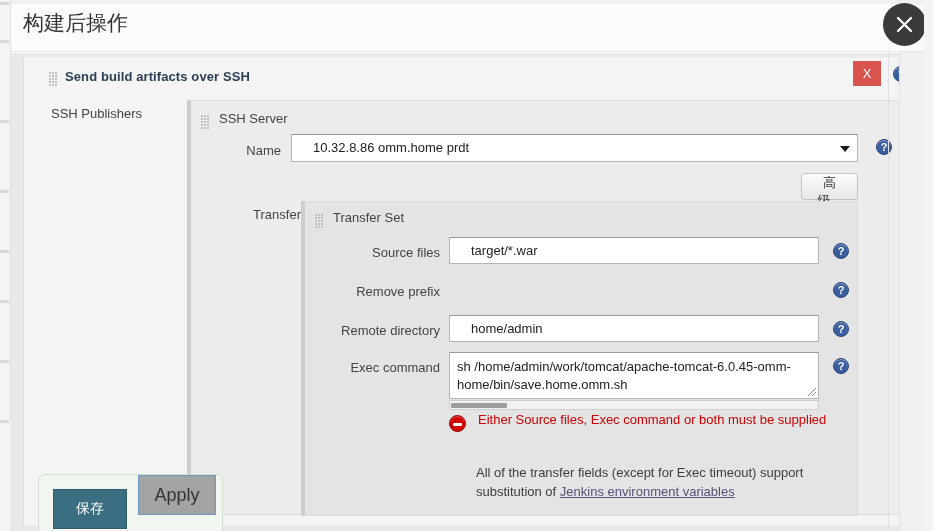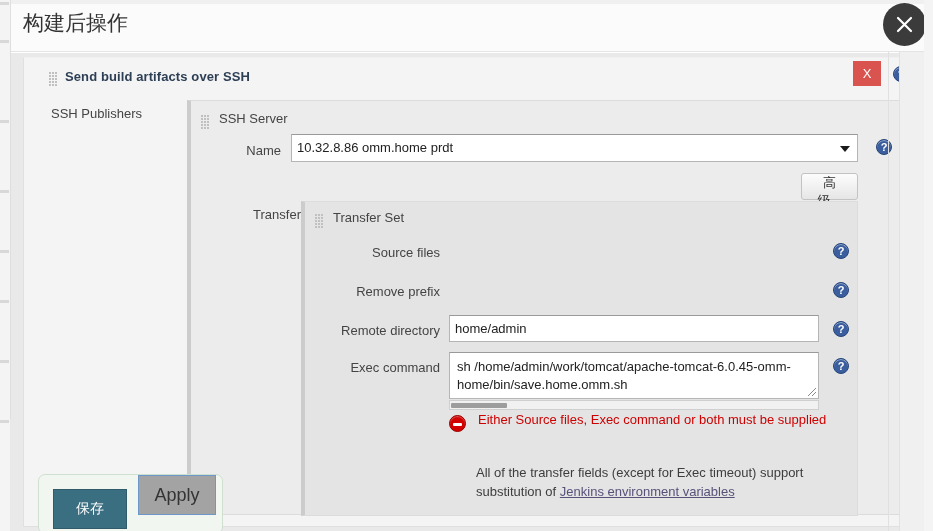--- a/index.html
+++ b/index.html
@@ -146,21 +146,21 @@
   }
 
   .field {
     position: absolute;
     background: #ffffff;
     border: 1px solid #b5b5b5;
     border-top-color: #9a9a9a;
     font-family: "Liberation Sans", sans-serif;
     font-size: 13px;
     color: #222222;
-    padding: 0 5px;
+    padding: 0 21px;
     outline: none;
   }
   select.field {
     -webkit-appearance: none; appearance: none;
     padding-right: 22px;
     background: #ffffff;
   }
   .select-wrap { position: absolute; }
   .select-arrow {
     position: absolute; right: 8px; top: 50%;
@@ -352,20 +352,21 @@
           <div class="lbl" style="left:0px; top:106px; width:110px;">Transfer</div>
 
           <div class="panel" style="left:110px; top:100px; width:557px; height:315px; background:#e4e4e4;">
 
             <span class="handle-outer" style="left:10px; top:10px;">
               <span class="drag-handle"></span>
             </span>
             <div style="position:absolute; left:28px; top:8px; font-size:13px; color:#444;">Transfer Set</div>
 
             <div class="lbl" style="left:0px; top:43px; width:135px;">Source files</div>
+            <input class="field" type="text" style="left: 144px; top: 35px; width: 370px; height: 27px;" value="target/*.war">
             <span class="help-icon" style="position:absolute; left:528px; top:41px;"></span>
 
             <div class="lbl" style="left:0px; top:82px; width:135px;">Remove prefix</div>
             <span class="help-icon" style="position:absolute; left:528px; top:80px;"></span>
 
             <div class="lbl" style="left:0px; top:121px; width:135px;">Remote directory</div>
             <input class="field" type="text" style="left: 144px; top: 113px; width: 370px; height: 27px;" value="home/admin">
             <span class="help-icon" style="position:absolute; left:528px; top:119px;"></span>
 
             <div class="lbl" style="left:0px; top:158px; width:135px;">Exec command</div>

